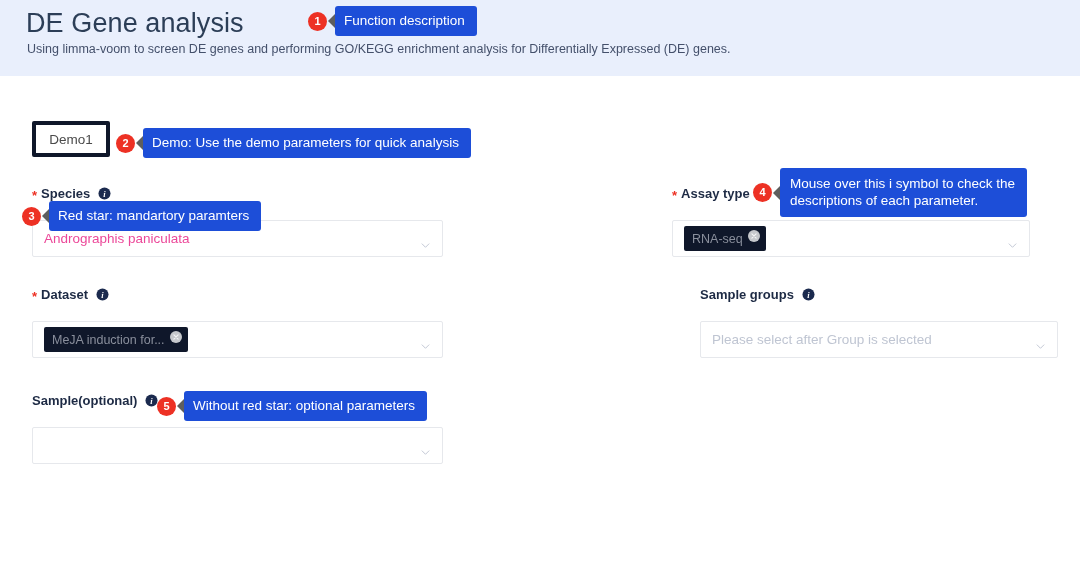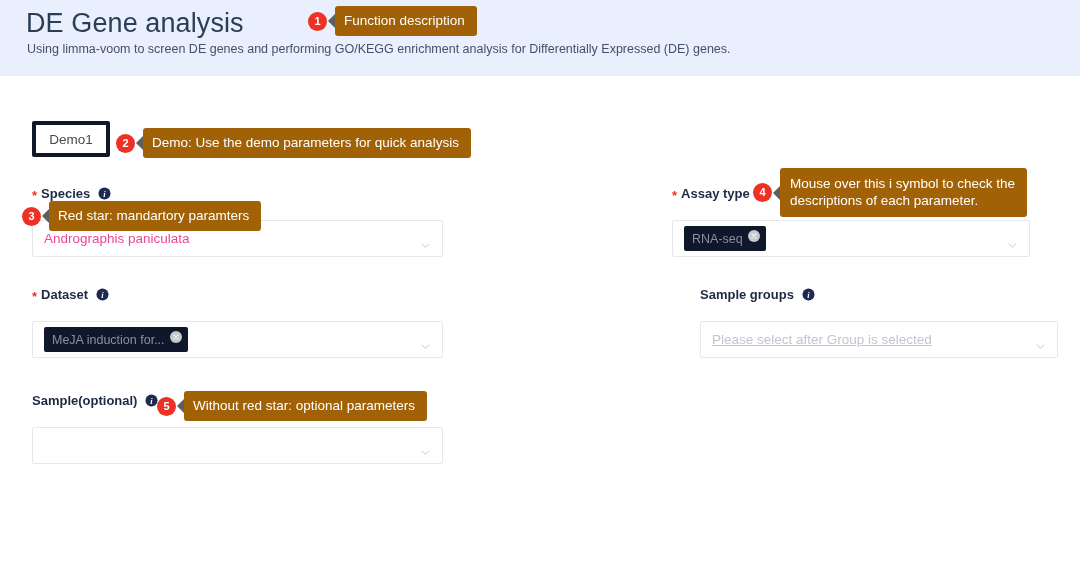--- a/index.html
+++ b/index.html
@@ -67,21 +67,21 @@
   }
   .tip-arrow {
     width: 0; height: 0;
     border-top: 7px solid transparent;
     border-bottom: 7px solid transparent;
     border-right: 7px solid #5e5e5e;
     flex: 0 0 auto;
     margin-left: 1px;
   }
   .tip-body {
-    background: #a16207;
+    background: #1d4ed8;
     color: #ffffff;
     font-size: 13.5px;
     line-height: 17px;
     padding: 6px 12px 7px 9px;
     border-radius: 3px;
     white-space: pre-line;
     flex: 0 0 auto;
   }
 
   #callout-1 { left: 308px; top: 6px; }
@@ -154,21 +154,20 @@
   }
   .select-value {
     font-size: 13.5px;
     color: #ec4899;
     white-space: nowrap;
   }
   .select-placeholder {
     font-size: 13.5px;
     color: #bfc5d2;
     white-space: nowrap;
-    text-decoration: underline;
   }
   .chip {
     display: inline-flex;
     align-items: center;
     background: #0f172a;
     border-radius: 2px;
     height: 25px;
     padding: 0 6px 0 8px;
     max-width: 100%;
   }

